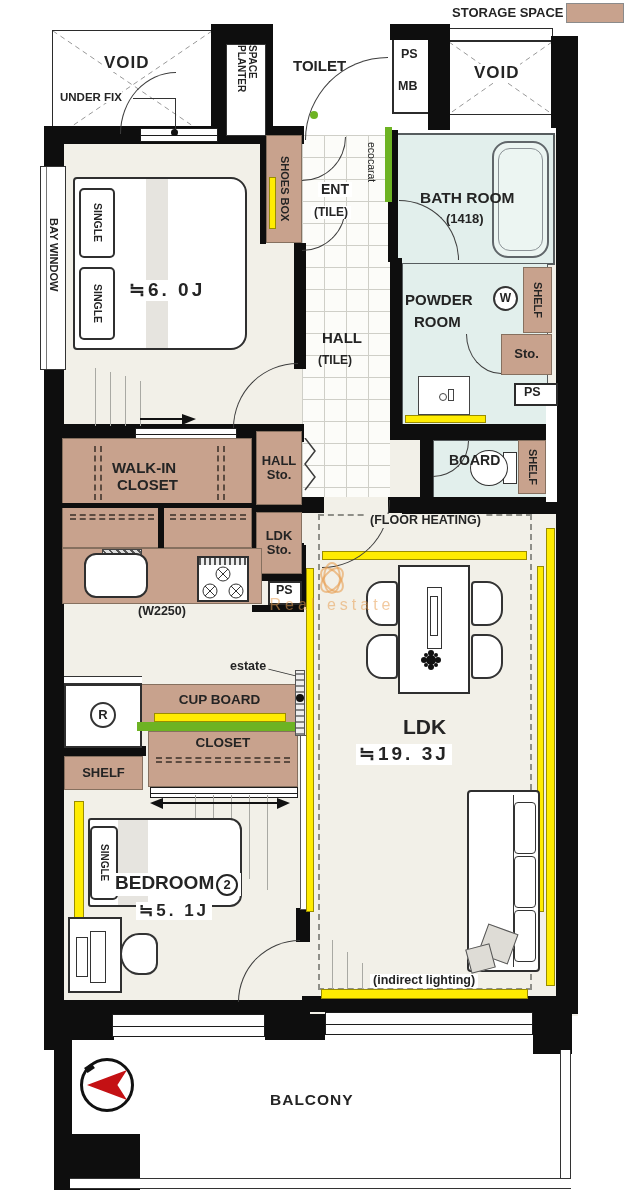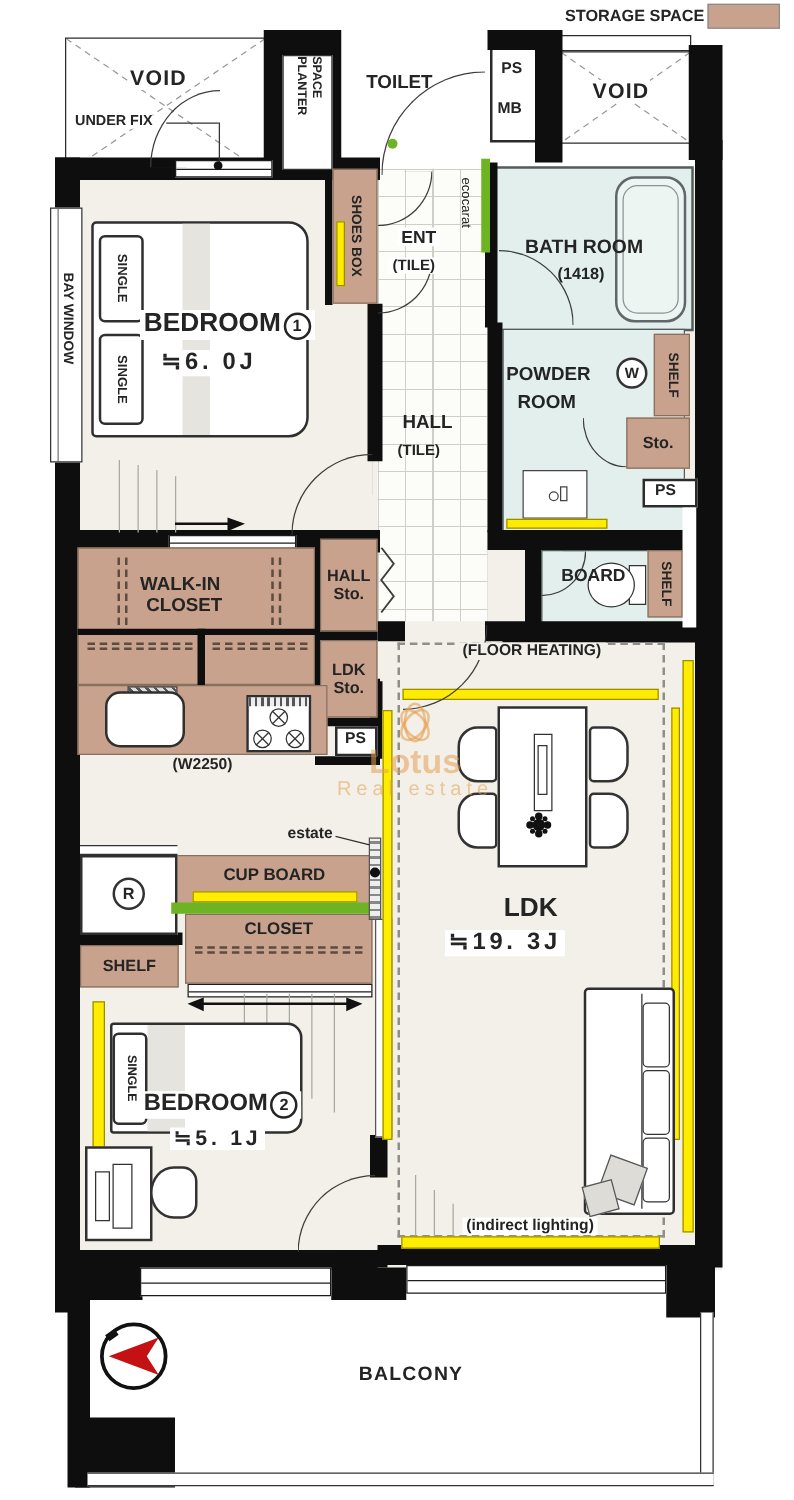--- a/index.html
+++ b/index.html
@@ -95,23 +95,20 @@
   <div class="a lbl vt" style="left:47px;top:218px;font-size:11px;z-index:6">BAY WINDOW</div>
 
   <div class="a furn" style="left:73px;top:177px;width:174px;height:173px;border-radius:4px 16px 16px 4px"></div>
   <div class="a" style="left:146px;top:179px;width:22px;height:169px;background:#e6e4df;z-index:4"></div>
   <div class="a thin" style="left:79px;top:188px;width:36px;height:70px;border:2px solid #2f2f2f;border-radius:5px;display:flex;align-items:center;justify-content:center;z-index:5">
     <span class="lbl vt" style="font-size:10.5px">SINGLE</span>
   </div>
   <div class="a thin" style="left:79px;top:267px;width:36px;height:73px;border:2px solid #2f2f2f;border-radius:5px;display:flex;align-items:center;justify-content:center;z-index:5">
     <span class="lbl vt" style="font-size:10.5px">SINGLE</span>
   </div>
-  <div class="a lbl whitebg" style="left:112px;top:248px;font-size:21px">
-    <span>BEDROOM</span><span class="num">1</span>
-  </div>
   <div class="a lbl whitebg" style="left:126px;top:280px;font-size:19px;letter-spacing:3px">≒6. 0J</div>
   <div class="a hl" style="left:95px;top:368px;width:1px;height:58px"></div>
   <div class="a hl" style="left:110px;top:372px;width:1px;height:54px"></div>
   <div class="a hl" style="left:125px;top:376px;width:1px;height:50px"></div>
   <div class="a hl" style="left:140px;top:381px;width:1px;height:45px"></div>
 
   <div class="a wall" style="left:260px;top:138px;width:6px;height:106px"></div>
   <div class="a stor" style="left:266px;top:135px;width:36px;height:108px;display:flex;align-items:center;justify-content:center">
     <span class="lbl vt" style="font-size:11px">SHOES BOX</span>
   </div>
@@ -342,31 +339,30 @@
       <div class="winline"></div>
     </div>
   <div class="a win" style="left:325px;top:1012px;width:208px;height:23px">
       <div class="winline"></div>
     </div>
 
   <div class="a wall" style="left:54px;top:1032px;width:18px;height:158px"></div>
   <div class="a wall" style="left:60px;top:1134px;width:80px;height:56px"></div>
   <div class="a" style="left:560px;top:1050px;width:11px;height:138px;background:#fff;border-left:1.5px solid #333;border-right:1.5px solid #333;z-index:3"></div>
   <div class="a" style="left:70px;top:1178px;width:501px;height:11px;background:#fff;border-top:1.5px solid #333;border-bottom:1.5px solid #333;z-index:3"></div>
-  <div class="a lbl" style="left:287px;top:1092px;font-size:15.5px;letter-spacing:1px">BALCONY</div>
+  <div class="a lbl" style="left:270px;top:1092px;font-size:15.5px;letter-spacing:1px">BALCONY</div>
   <div class="a circle" style="left:80px;top:1058px;width:54px;height:54px;border:3px solid #111;background:#fff;z-index:5">
     <div style="width:40px;height:30px;background:#c41114;clip-path:polygon(0 50%,100% 0,76% 50%,100% 100%)"></div>
     <div style="position:absolute;left:2px;top:4px;width:9px;height:6px;background:#111;transform:rotate(-35deg)"></div>
   </div>
 
   <div class="a wm" style="left:262px;top:556px;width:140px">
     <svg width="54" height="40" style="margin:0 auto">
       <g fill="none" stroke="rgba(231,158,82,.6)" stroke-width="2">
         <ellipse cx="27" cy="22" rx="8" ry="15"></ellipse>
         <ellipse cx="27" cy="24" rx="8" ry="14" transform="rotate(-40 27 24)"></ellipse>
         <ellipse cx="27" cy="24" rx="8" ry="14" transform="rotate(40 27 24)"></ellipse>
       </g>
     </svg>
-    <div style="font-size:27px;font-weight:bold;line-height:1">Lotus</div>
     <div style="font-size:16px;letter-spacing:4px">Real estate</div>
   </div>
 
 </div>
 
 </body></html>

